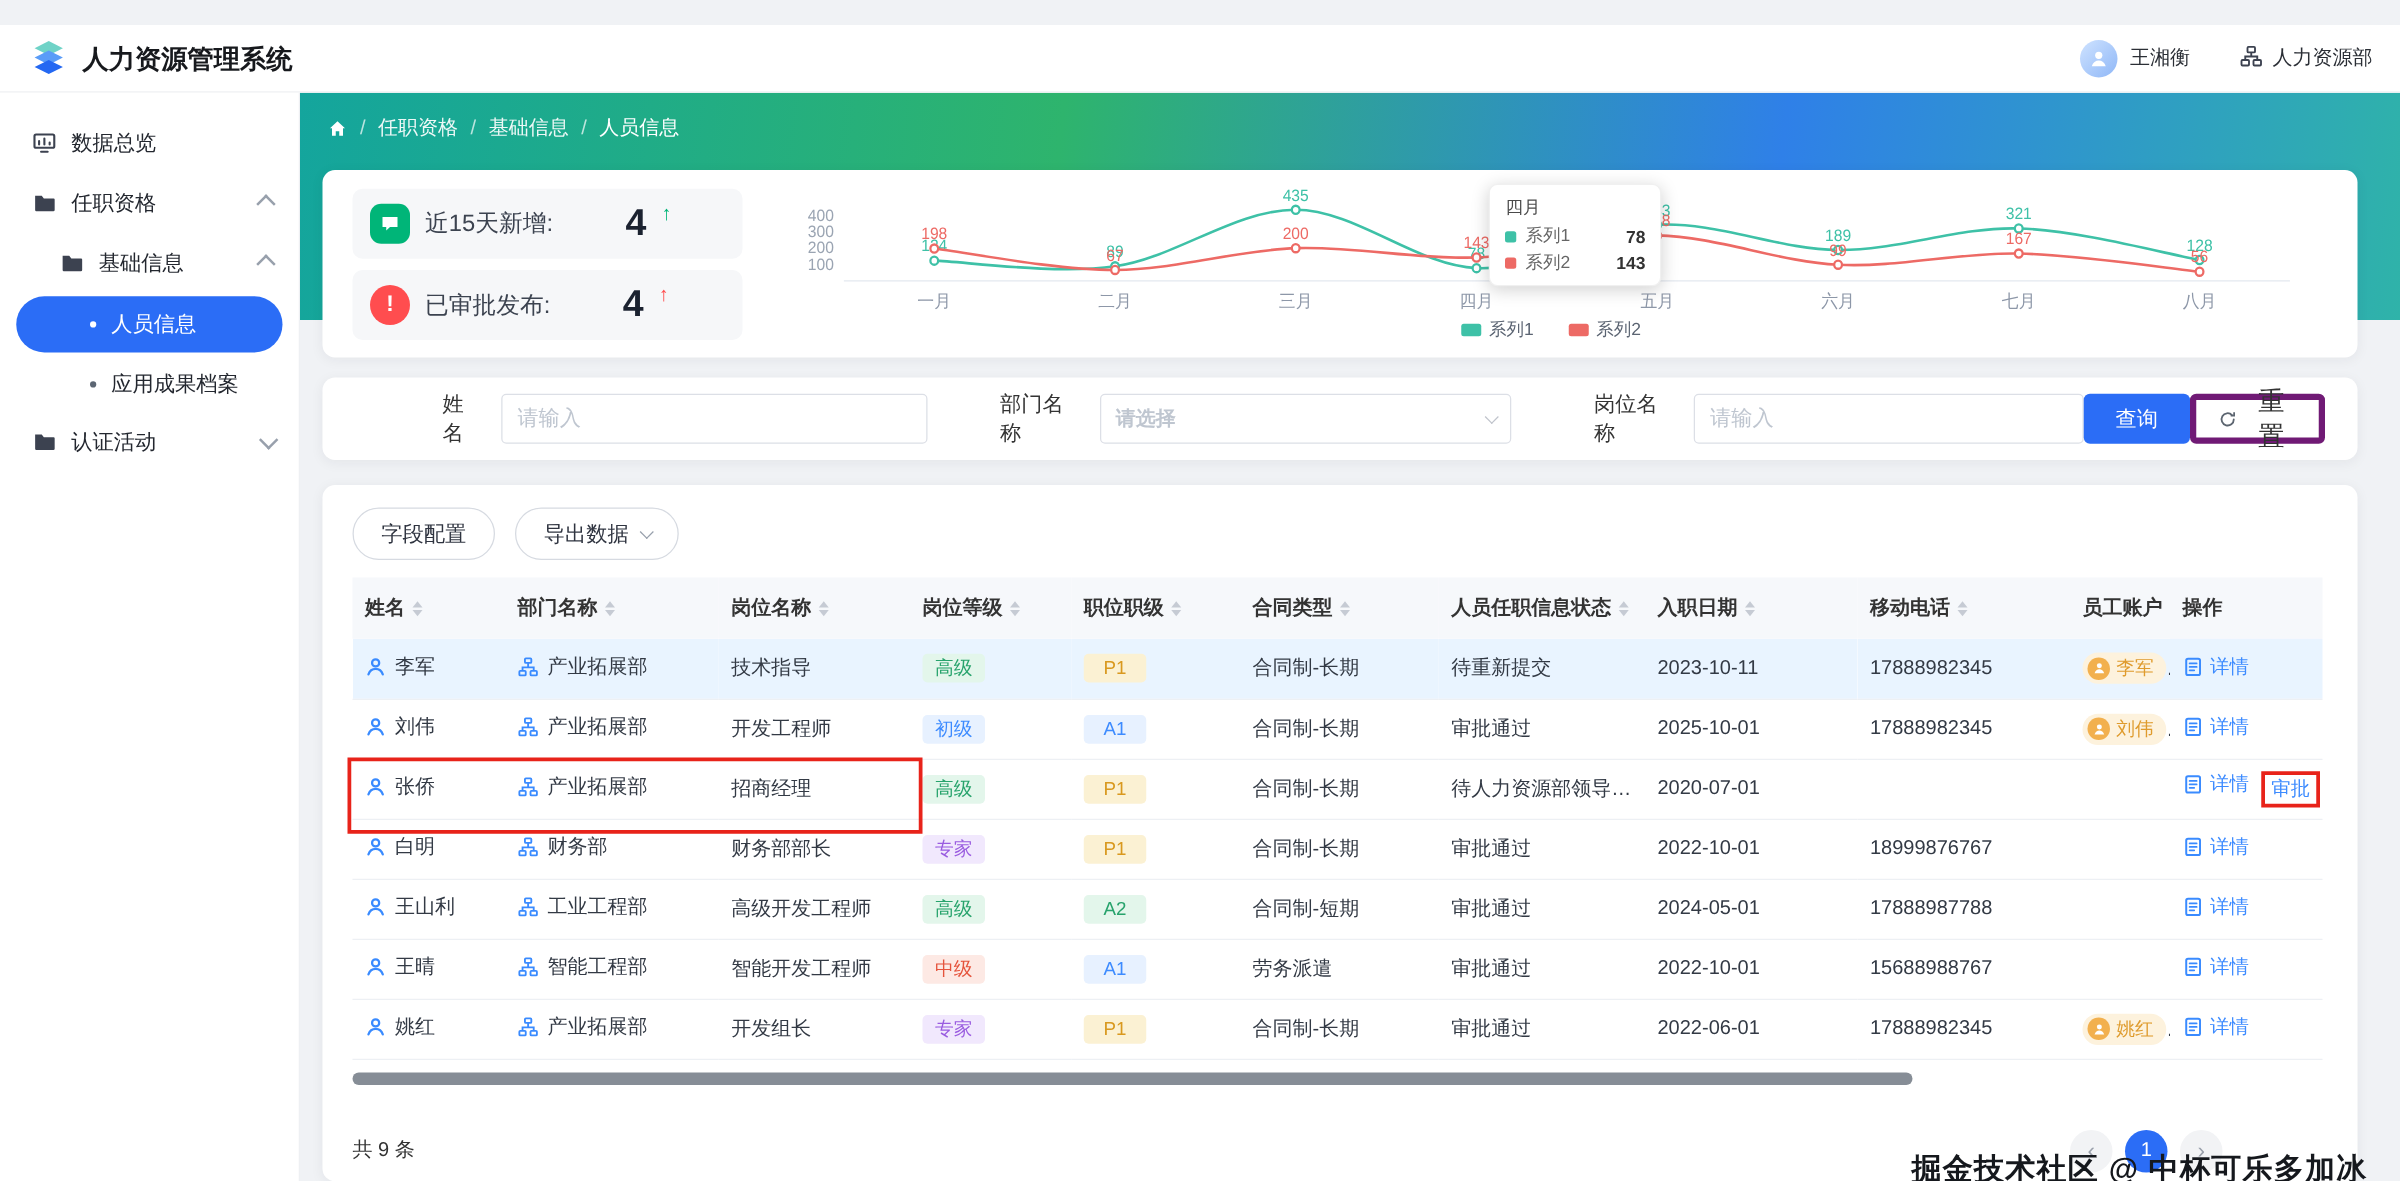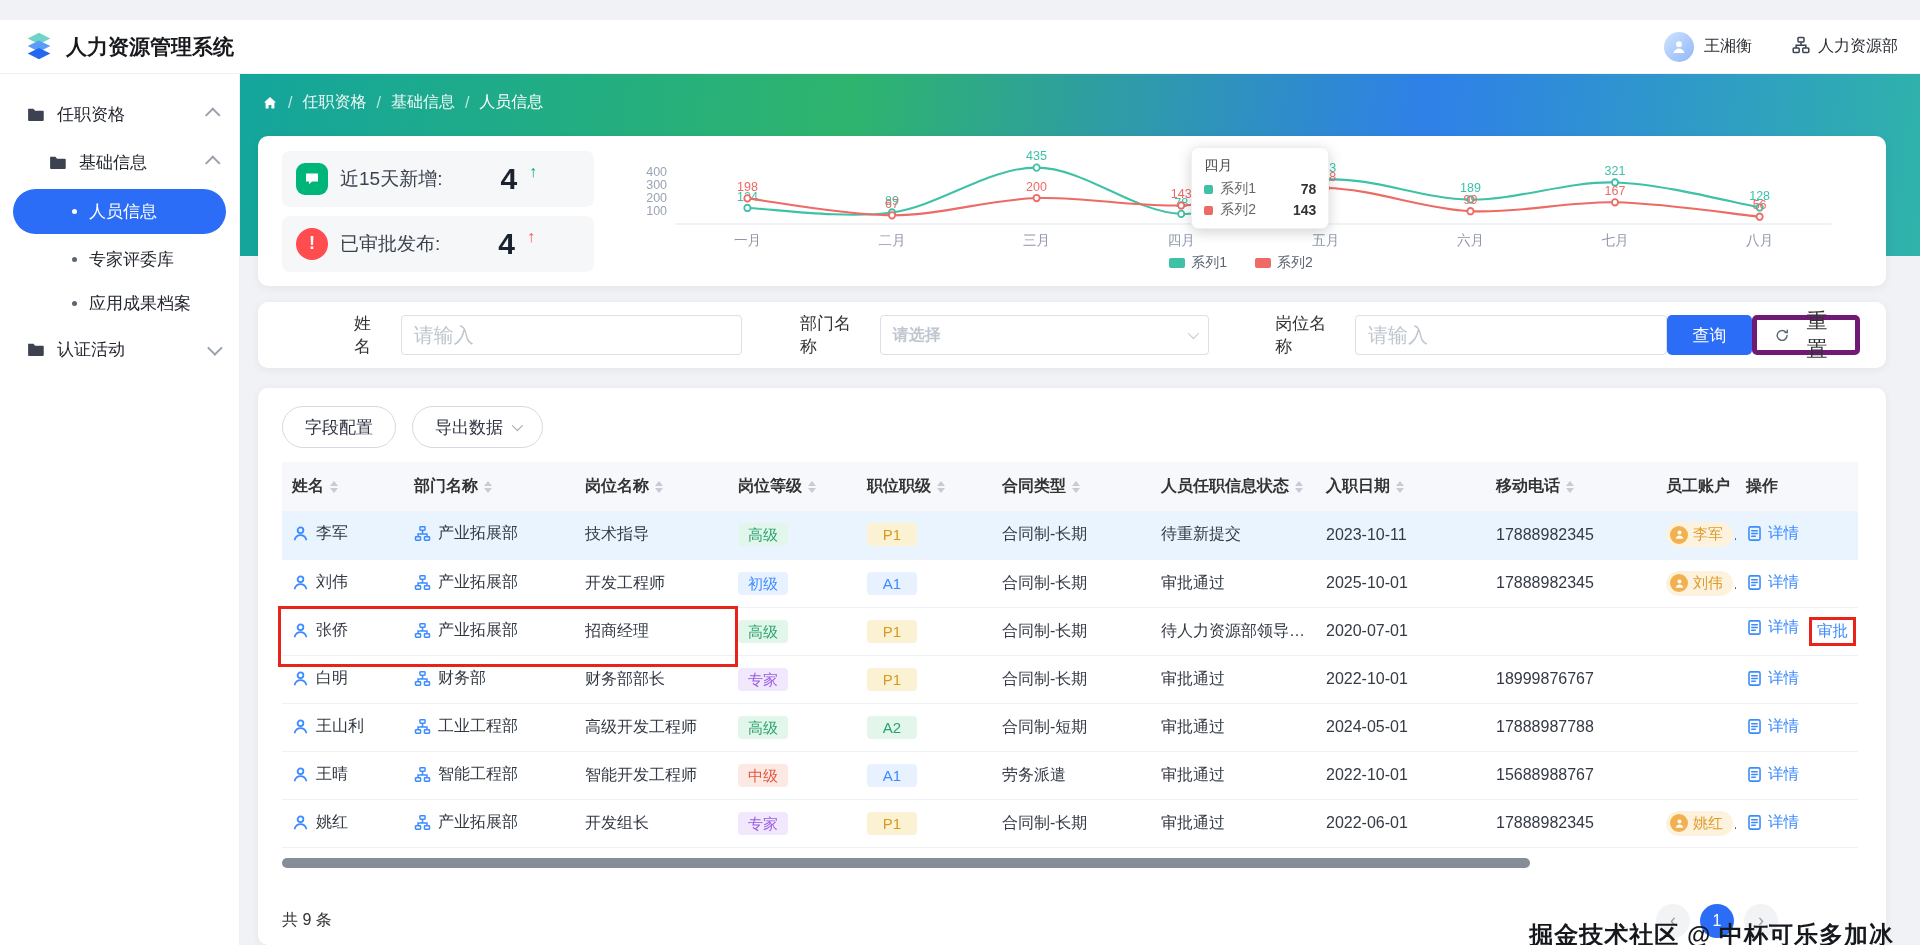--- a/index.html
+++ b/index.html
@@ -76,21 +76,21 @@
   .ttn{color:#666;}
   .ttv{margin-left:auto;font-weight:700;color:#333;padding-left:14px;}
 
   
   .filter-card{position:absolute;top:228px;left:18px;right:34px;height:66px;display:flex;
     align-items:center;padding:0 26px 0 96px;box-sizing:border-box;z-index:2;}
   .fgroup{display:flex;align-items:center;gap:14px;font-size:17px;color:#333;}
   .g2{margin-left:58px;}
   .g3{margin-left:66px;}
   .f-input{width:352px;height:40px;border:1px solid #dcdfe6;border-radius:4px;padding:0 12px;
-    font-size:20px;color:#333;outline:none;box-sizing:border-box;
+    font-size:17px;color:#333;outline:none;box-sizing:border-box;
     font-family:"Liberation Sans","DejaVu Sans",sans-serif;}
   .f-input::placeholder{color:#bfc6d0;}
   .f-input-post{width:322px;}
   .f-select{width:340px;height:40px;border:1px solid #dcdfe6;border-radius:4px;display:flex;
     align-items:center;justify-content:space-between;padding:0 12px;box-sizing:border-box;
     color:#bfc6d0;font-size:16px;background:#fff;cursor:pointer;font-weight:bold;}
   .sel-chev{border-color:#c0c4cc;}
   .fbtns{margin-left:auto;display:flex;gap:0;align-items:flex-start;}
   .btn-primary{width:88px;height:40px;background:#2b6df6;color:#fff;border:none;border-radius:5px;
     font-size:17px;cursor:pointer;font-family:inherit;}
@@ -182,42 +182,48 @@
       </span>
     </div>
   </header>
 
   <div class="layout">
 
     <aside class="sidebar">
       <div class="m-item">
         <span class="cic" style="width:19px;height:19px;display:inline-flex;">
           <svg viewBox="0 0 18 18" width="19" height="19">
+            <rect x="1.5" y="2.5" width="15" height="10" rx="1.2" fill="none" stroke="#3c4250" stroke-width="1.6"></rect>
+            <path d="M5 10V7.5M9 10V5.5M13 10V8.5" stroke="#3c4250" stroke-width="1.6" stroke-linecap="round"></path>
+            <path d="M6.5 15.5h5" stroke="#3c4250" stroke-width="1.6" stroke-linecap="round"></path>
+          </svg>
+        </span>
+        <span>数据总览</span>
+      </div>
+      <div class="m-item">
+        <span class="cic" style="width:19px;height:19px;display:inline-flex;">
+          <svg viewBox="0 0 18 18" width="19" height="19">
               <path d="M2 3.5h5l1.6 2H16a.8.8 0 0 1 .8.8v7.9a1 1 0 0 1-1 1H2.9a.9.9 0 0 1-.9-.9z" fill="#3c4250"></path>
             </svg>
         </span>
         <span>任职资格</span>
         <span class="chev chev-up"></span>
       </div>
       <div class="m-item m-sub">
         <span class="cic" style="width:19px;height:19px;display:inline-flex;">
           <svg viewBox="0 0 18 18" width="19" height="19">
               <path d="M2 3.5h5l1.6 2H16a.8.8 0 0 1 .8.8v7.9a1 1 0 0 1-1 1H2.9a.9.9 0 0 1-.9-.9z" fill="#3c4250"></path>
             </svg>
         </span>
         <span>基础信息</span>
         <span class="chev chev-up"></span>
       </div>
       <div class="m-leaf active">
         <span class="dot"></span>
         <span>人员信息</span>
-      </div>
-      <div class="m-leaf">
-        <span class="dot"></span>
-        <span>专家评委库</span>
       </div>
       <div class="m-leaf">
         <span class="dot"></span>
         <span>应用成果档案</span>
       </div>
       <div class="m-item">
         <span class="cic" style="width:19px;height:19px;display:inline-flex;">
           <svg viewBox="0 0 18 18" width="19" height="19">
               <path d="M2 3.5h5l1.6 2H16a.8.8 0 0 1 .8.8v7.9a1 1 0 0 1-1 1H2.9a.9.9 0 0 1-.9-.9z" fill="#3c4250"></path>
             </svg>

